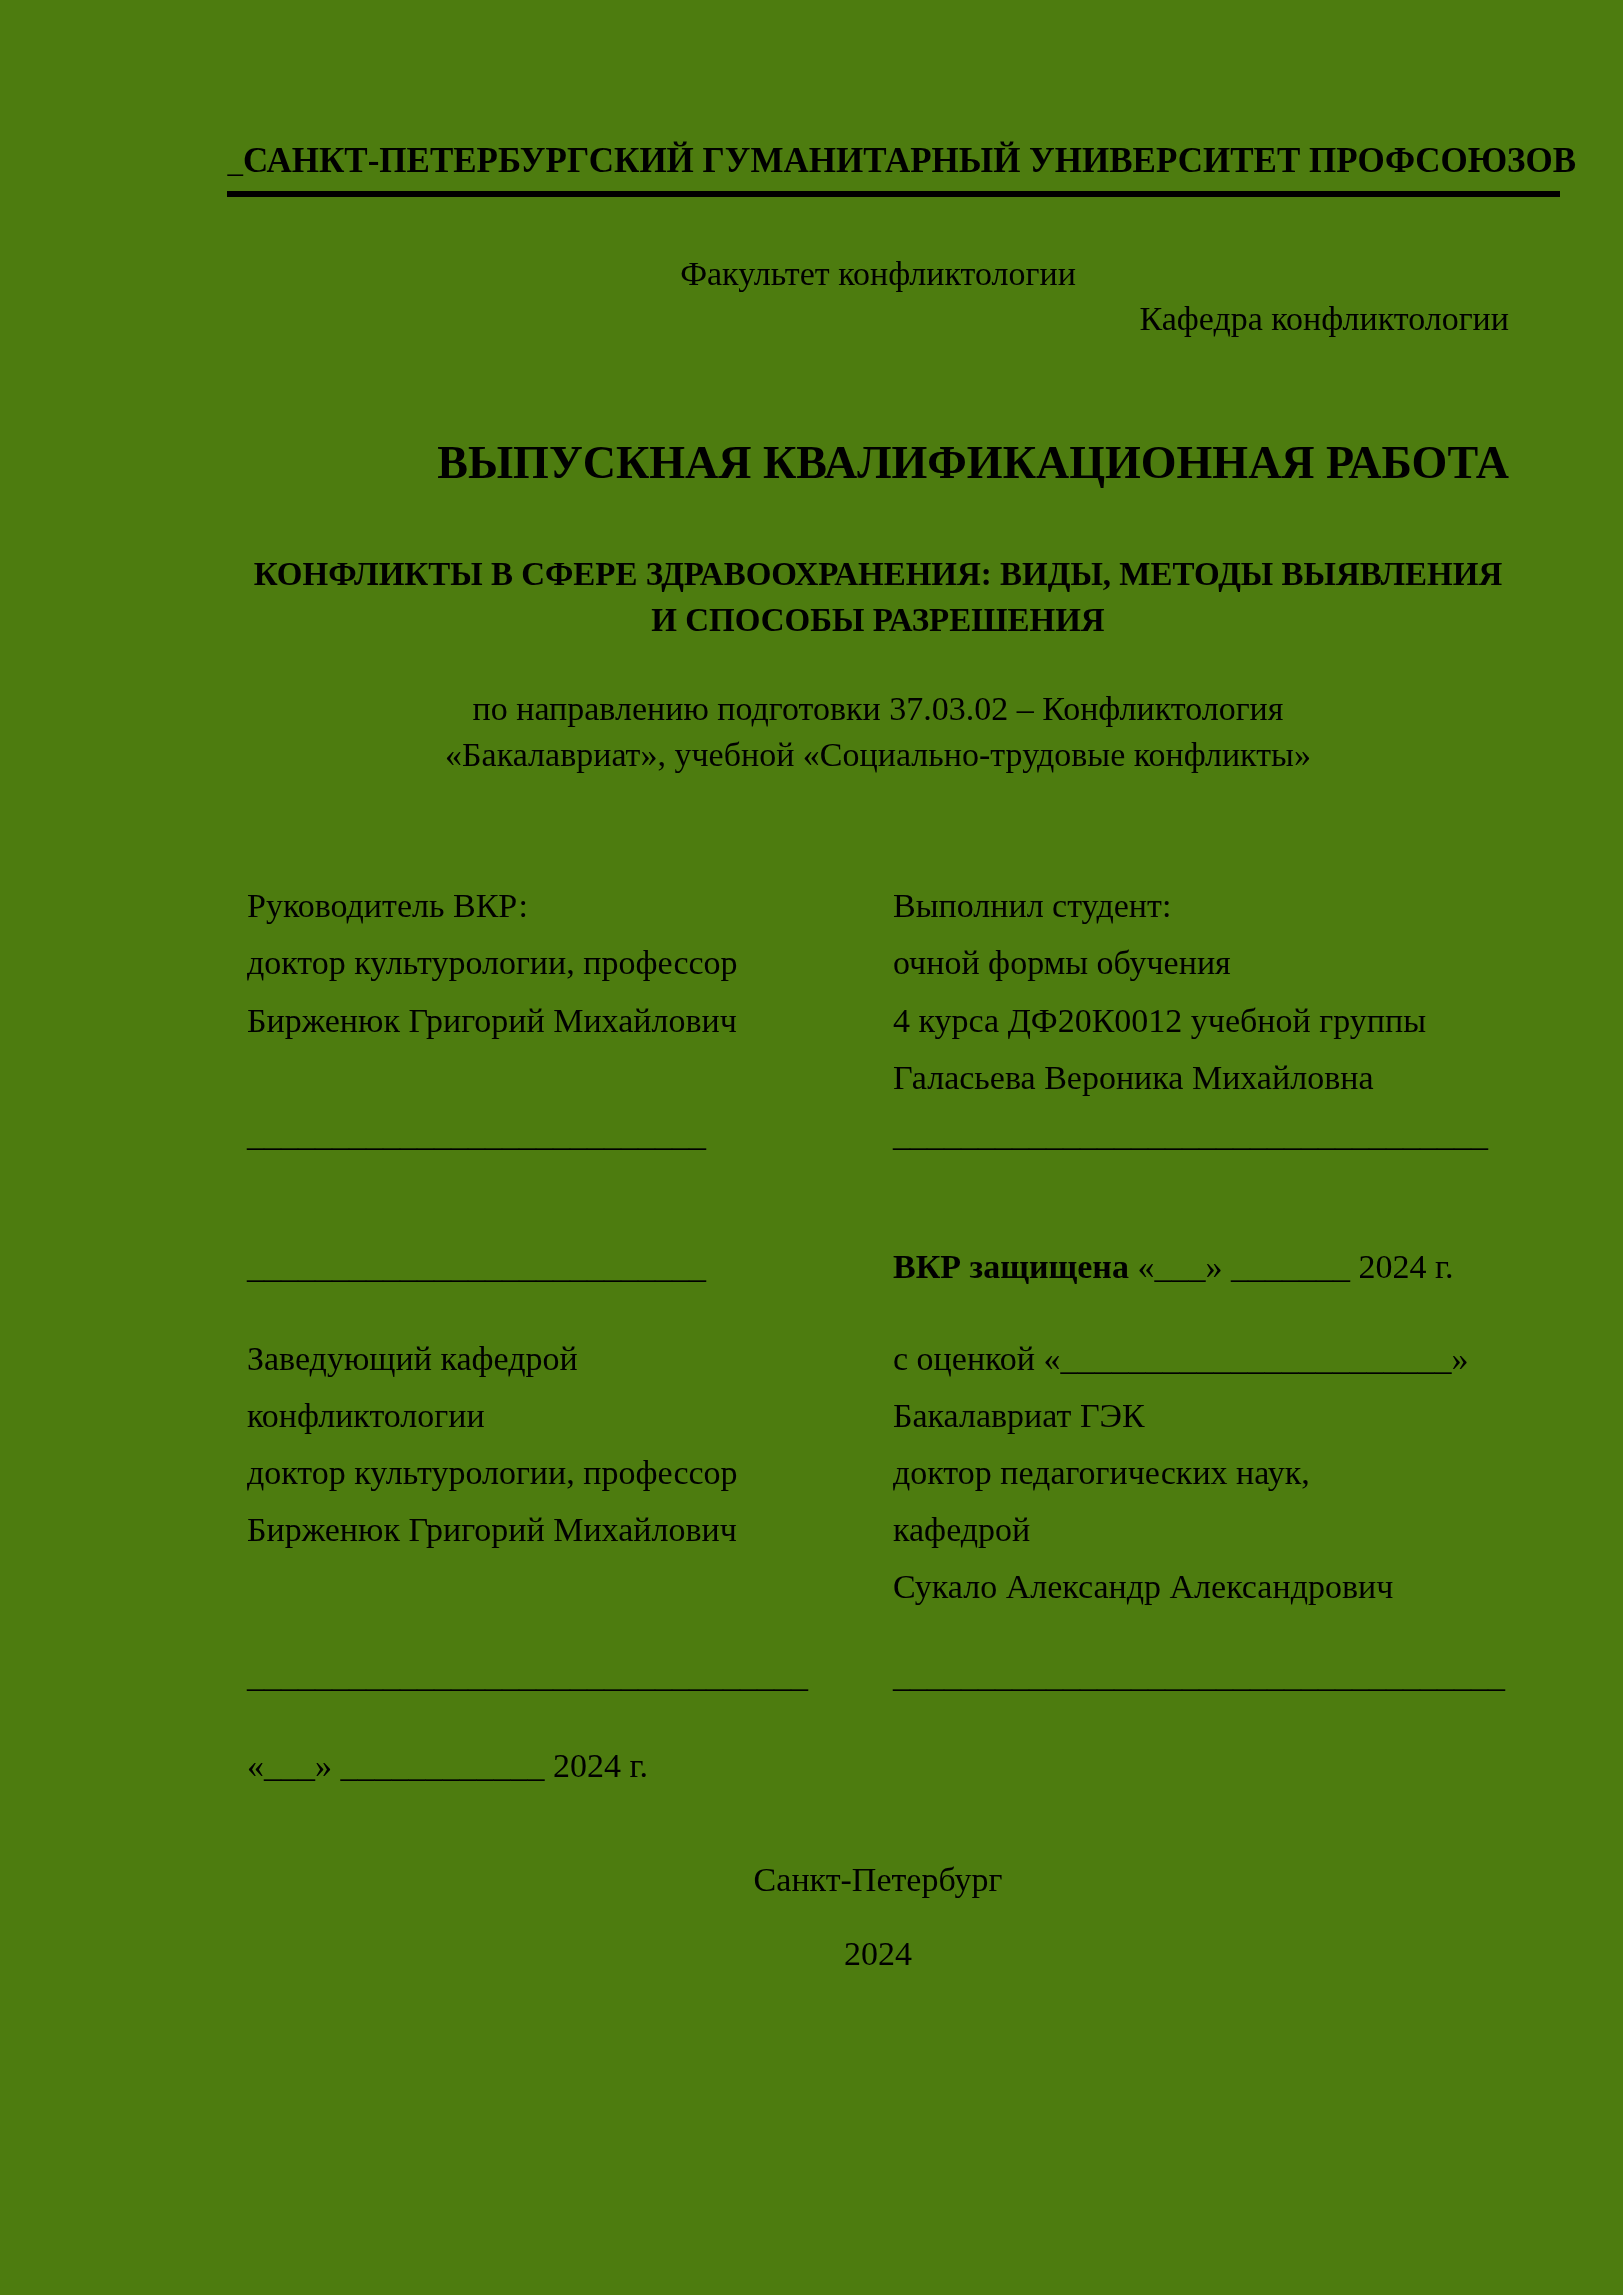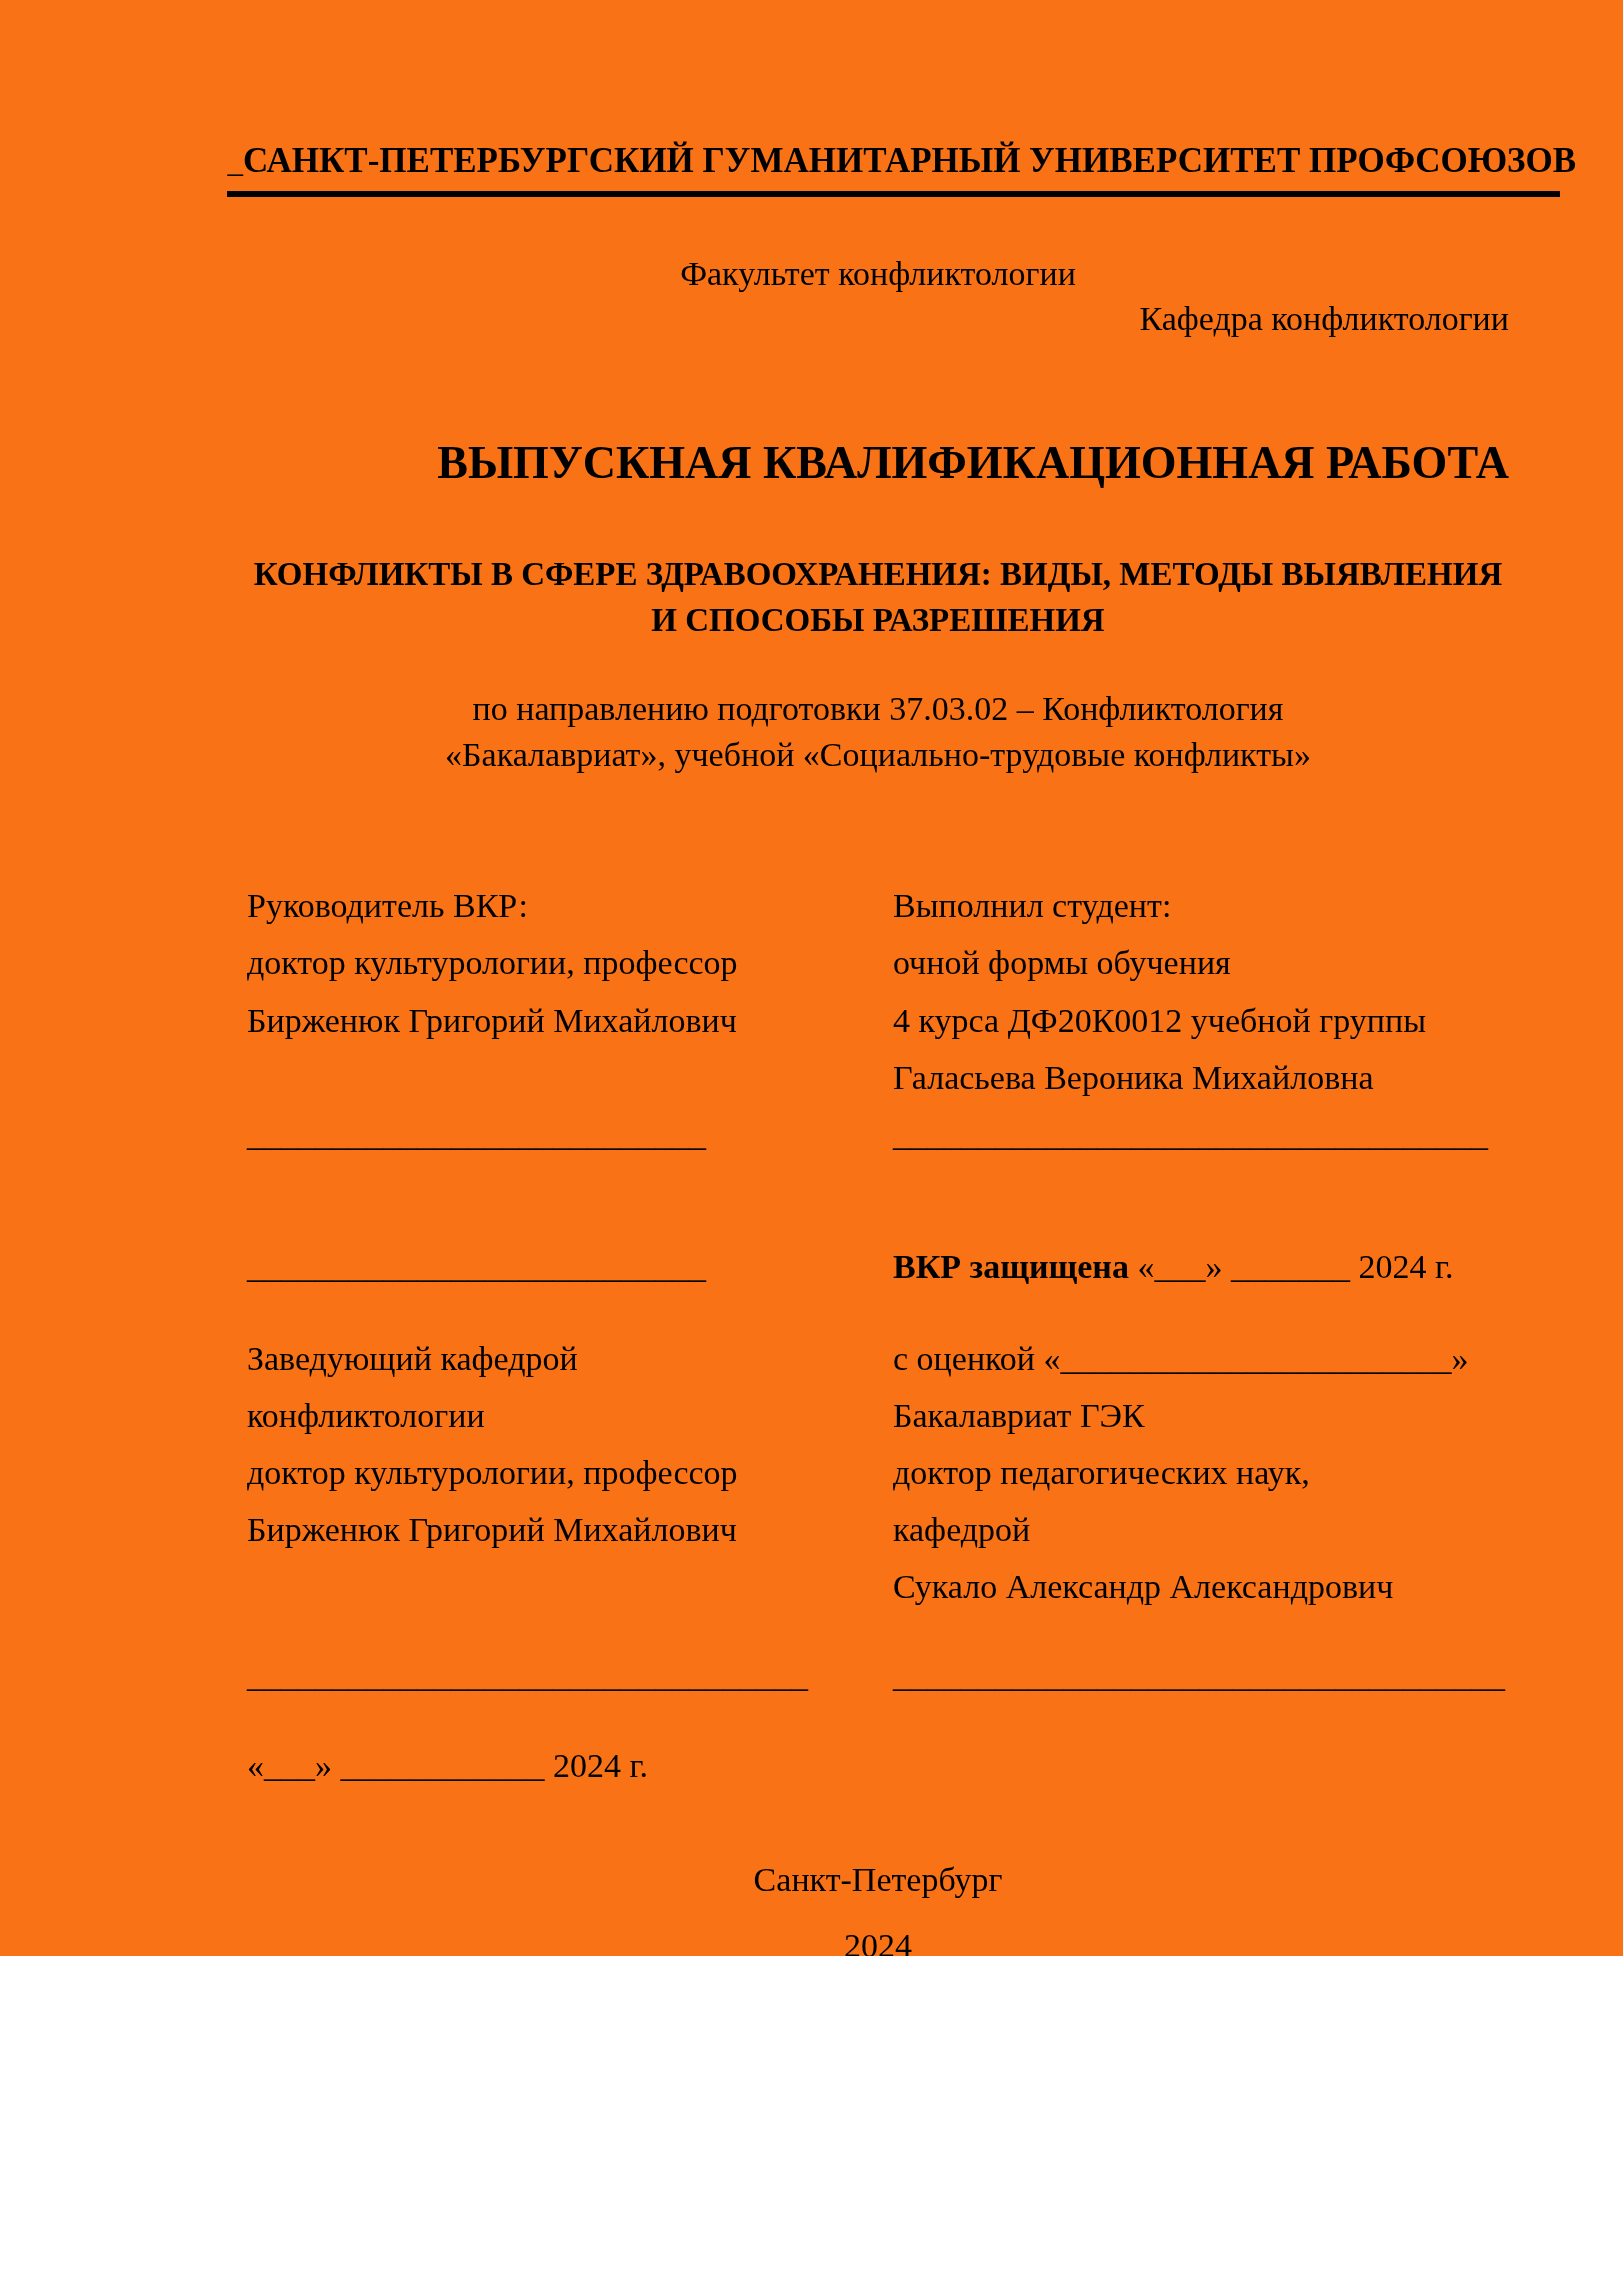--- a/index.html
+++ b/index.html
@@ -1,20 +1,20 @@
 <!DOCTYPE html>
 <html style="font-size:12.6px"><head>
 <meta charset="utf-8">
 <style>
   html, body { margin: 0; padding: 0; background: #ffffff; }
   .page {
     position: relative;
     width: 1623px;
-    height: 1956px;
-    background: #f97316;
+    height: 2295px;
+    background: #4d7c0f;
     color: #000000;
     font-family: "Liberation Serif", "DejaVu Serif", serif;
     box-sizing: border-box;
     padding: 140px 114px 0 247px;
     overflow: hidden;
   }
   .header {
     font-size: 35px;
     font-weight: bold;
     text-align: center;
@@ -65,21 +65,21 @@
   }
   .row { display: flex; }
   .cl { width: 646px; flex: none; }
   .cr { flex: 1; }
   .mt-defense { margin-top: 75px; }
   .mt-head    { margin-top: 35px; }
   .mt-sig     { margin-top: 31px; }
   .mt-date    { margin-top: 33px; }
   .b { font-weight: bold; }
   .footer-city { margin-top: 67px; font-size: 34px; text-align: center; }
-  .footer-year { margin-top: 28px; font-size: 34px; text-align: center; }
+  .footer-year { margin-top: 36px; font-size: 34px; text-align: center; }
 </style>
 </head>
 <body>
 
 <div class="page">
 
   <div class="header"><span class="stray">_</span><span>САНКТ-ПЕТЕРБУРГСКИЙ ГУМАНИТАРНЫЙ УНИВЕРСИТЕТ ПРОФСОЮЗОВ</span></div>
 
   <div class="faculty">Факультет конфликтологии</div>
   <div class="department">Кафедра конфликтологии</div>

